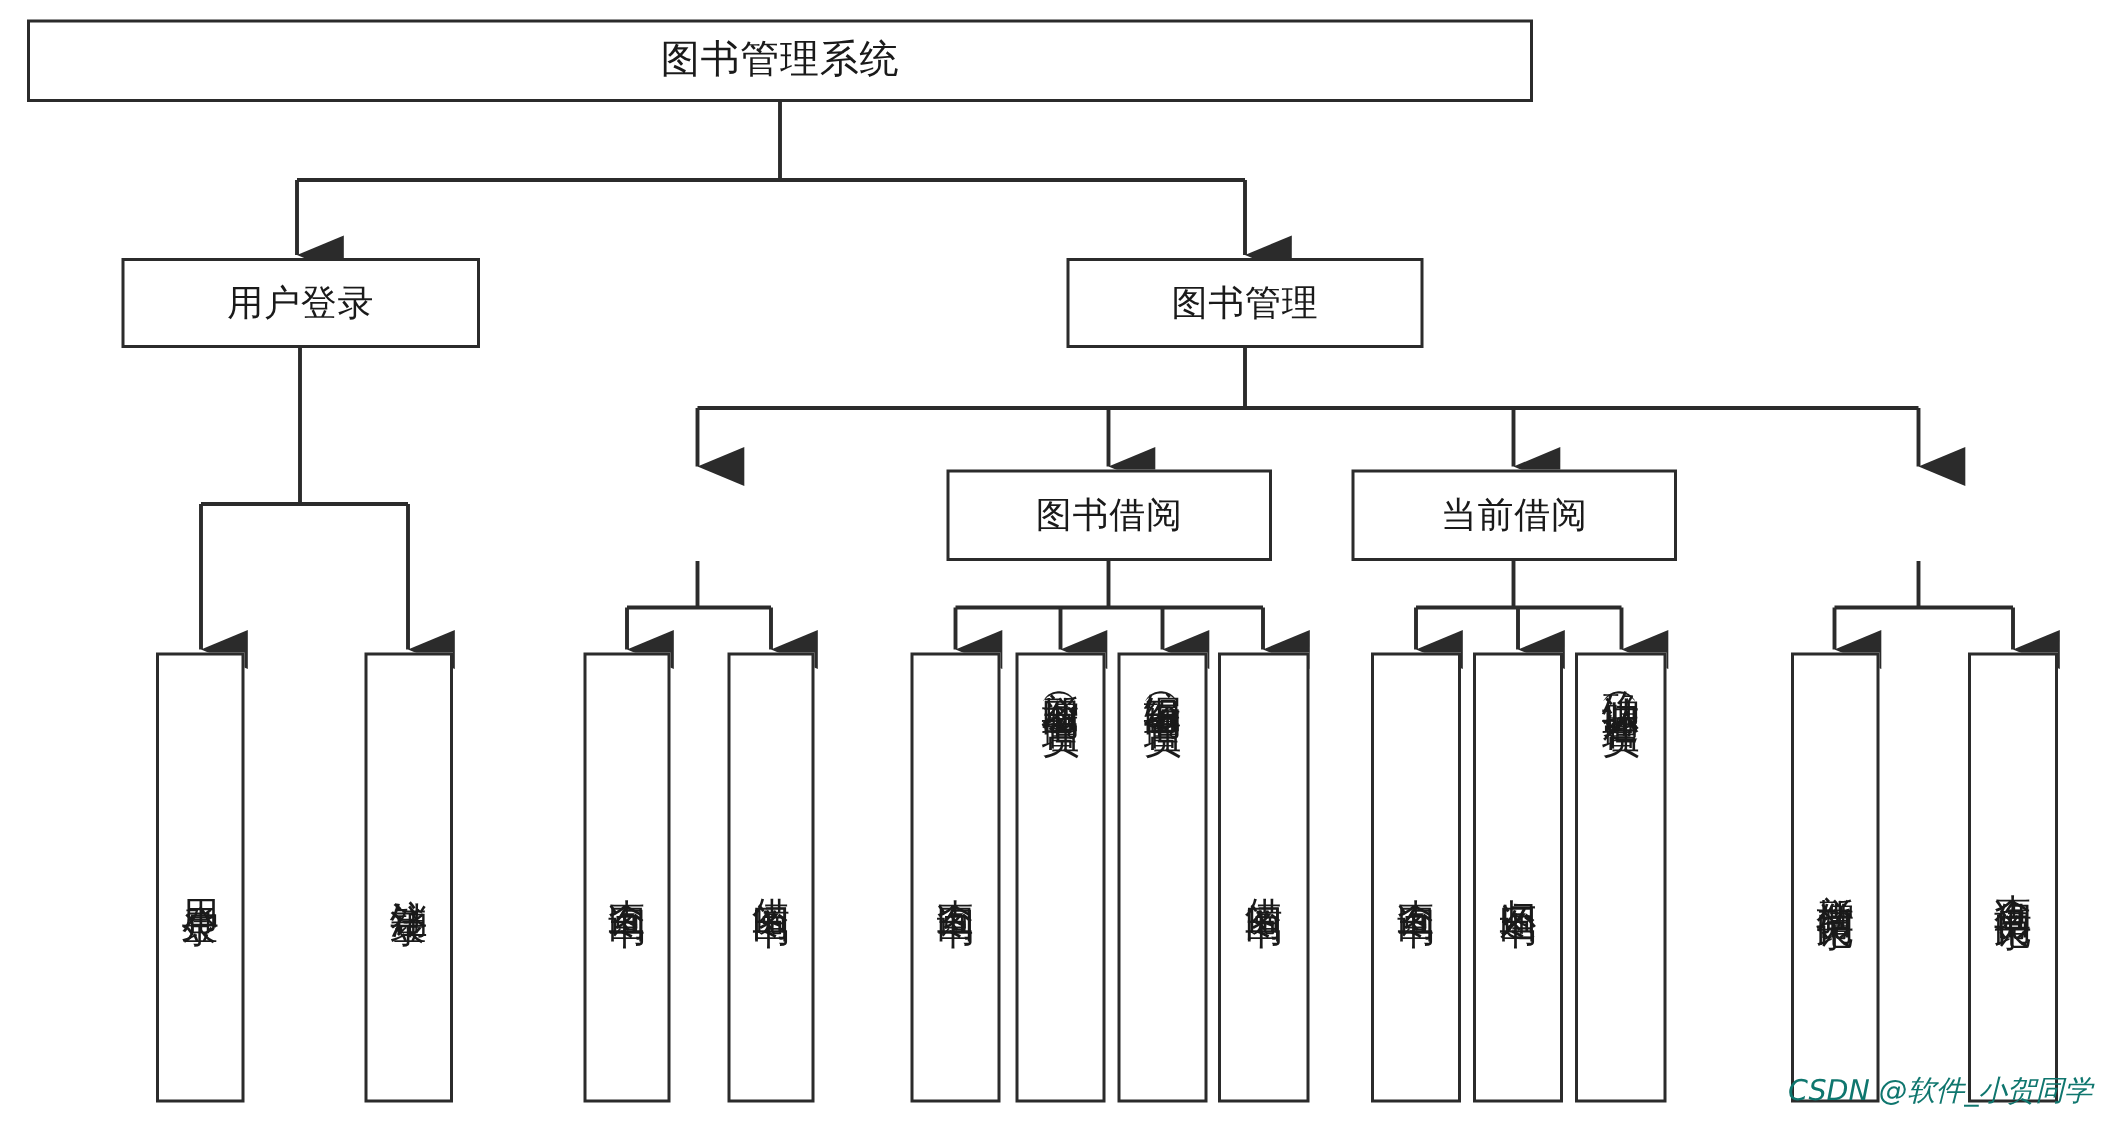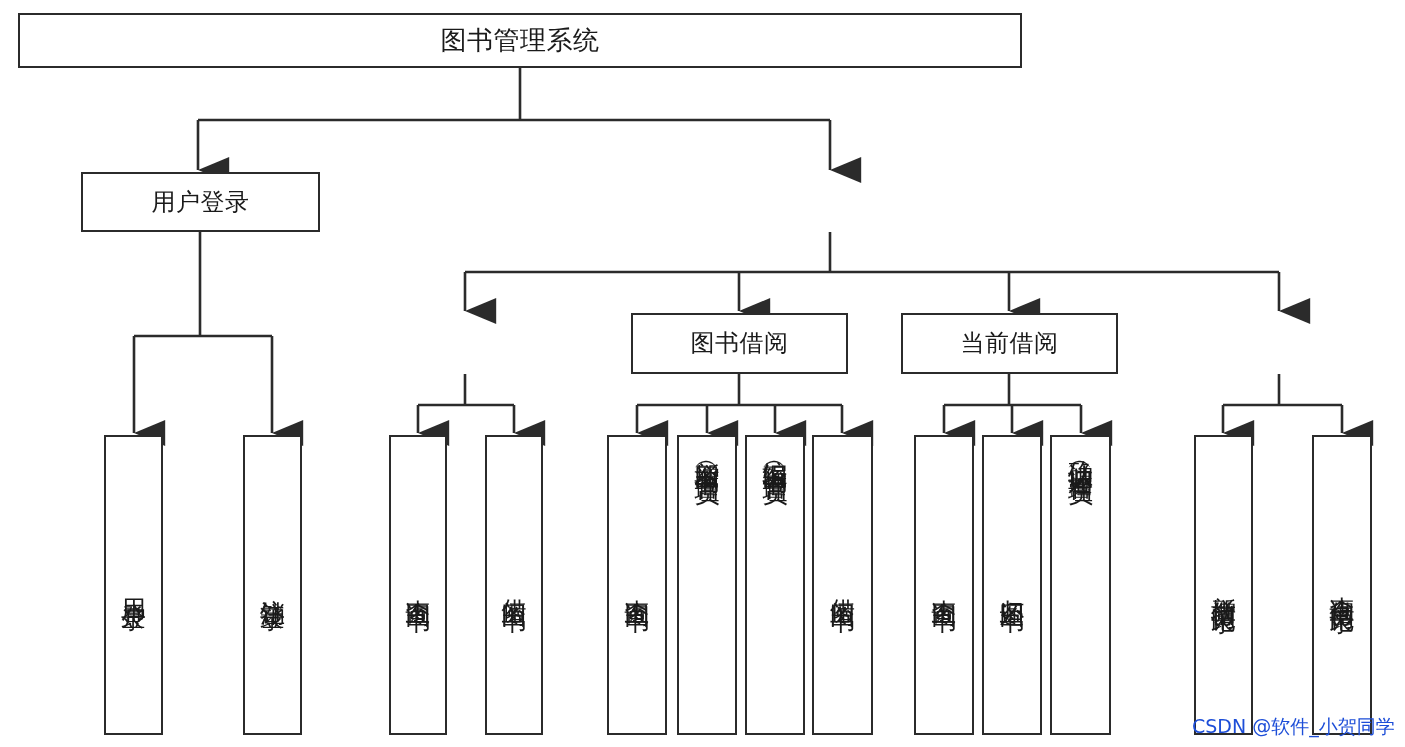--- a/index.html
+++ b/index.html
@@ -60,23 +60,24 @@
     line-height: 1;
     white-space: nowrap;
   }
   .node.vert.centered {
     align-items: center;
     padding-top: 0;
   }
   .watermark {
     position: absolute;
     font-size: 19px;
-    color: #1d4ed8;
+    color: #0f766e;
     white-space: nowrap;
     font-family: "DejaVu Sans", "Liberation Sans", sans-serif;
+    font-style: italic;
   }
 </style>
 </head>
 <body>
 
 <div id="canvas">
 
   <svg id="connectors" viewBox="0 0 1405 747" xmlns="http://www.w3.org/2000/svg">
     <defs>
       <marker id="arrow" viewBox="0 0 12 14" refX="6" refY="13" markerWidth="12" markerHeight="14" orient="auto-start-reverse">
@@ -128,20 +129,23 @@
     </g>
   </svg>
 
   <div class="node horiz root" style="left:18px; top:13px; width:1004px; height:55px;">
     <span class="label">图书管理系统</span>
   </div>
 
   <div class="node horiz" style="left:81px; top:172px; width:239px; height:60px;">
     <span class="label">用户登录</span>
   </div>
+  <div class="node horiz" style="left:711px; top:172px; width:238px; height:60px;">
+    <span class="label">图书管理</span>
+  </div>
 
   <div class="node horiz" style="left:631px; top:313px; width:217px; height:61px;">
     <span class="label">图书借阅</span>
   </div>
   <div class="node horiz" style="left:901px; top:313px; width:217px; height:61px;">
     <span class="label">当前借阅</span>
   </div>
 
   <div class="node vert centered" style="left:104px; top:435px; width:59px; height:300px;">
     <span class="label">用户登录</span>

